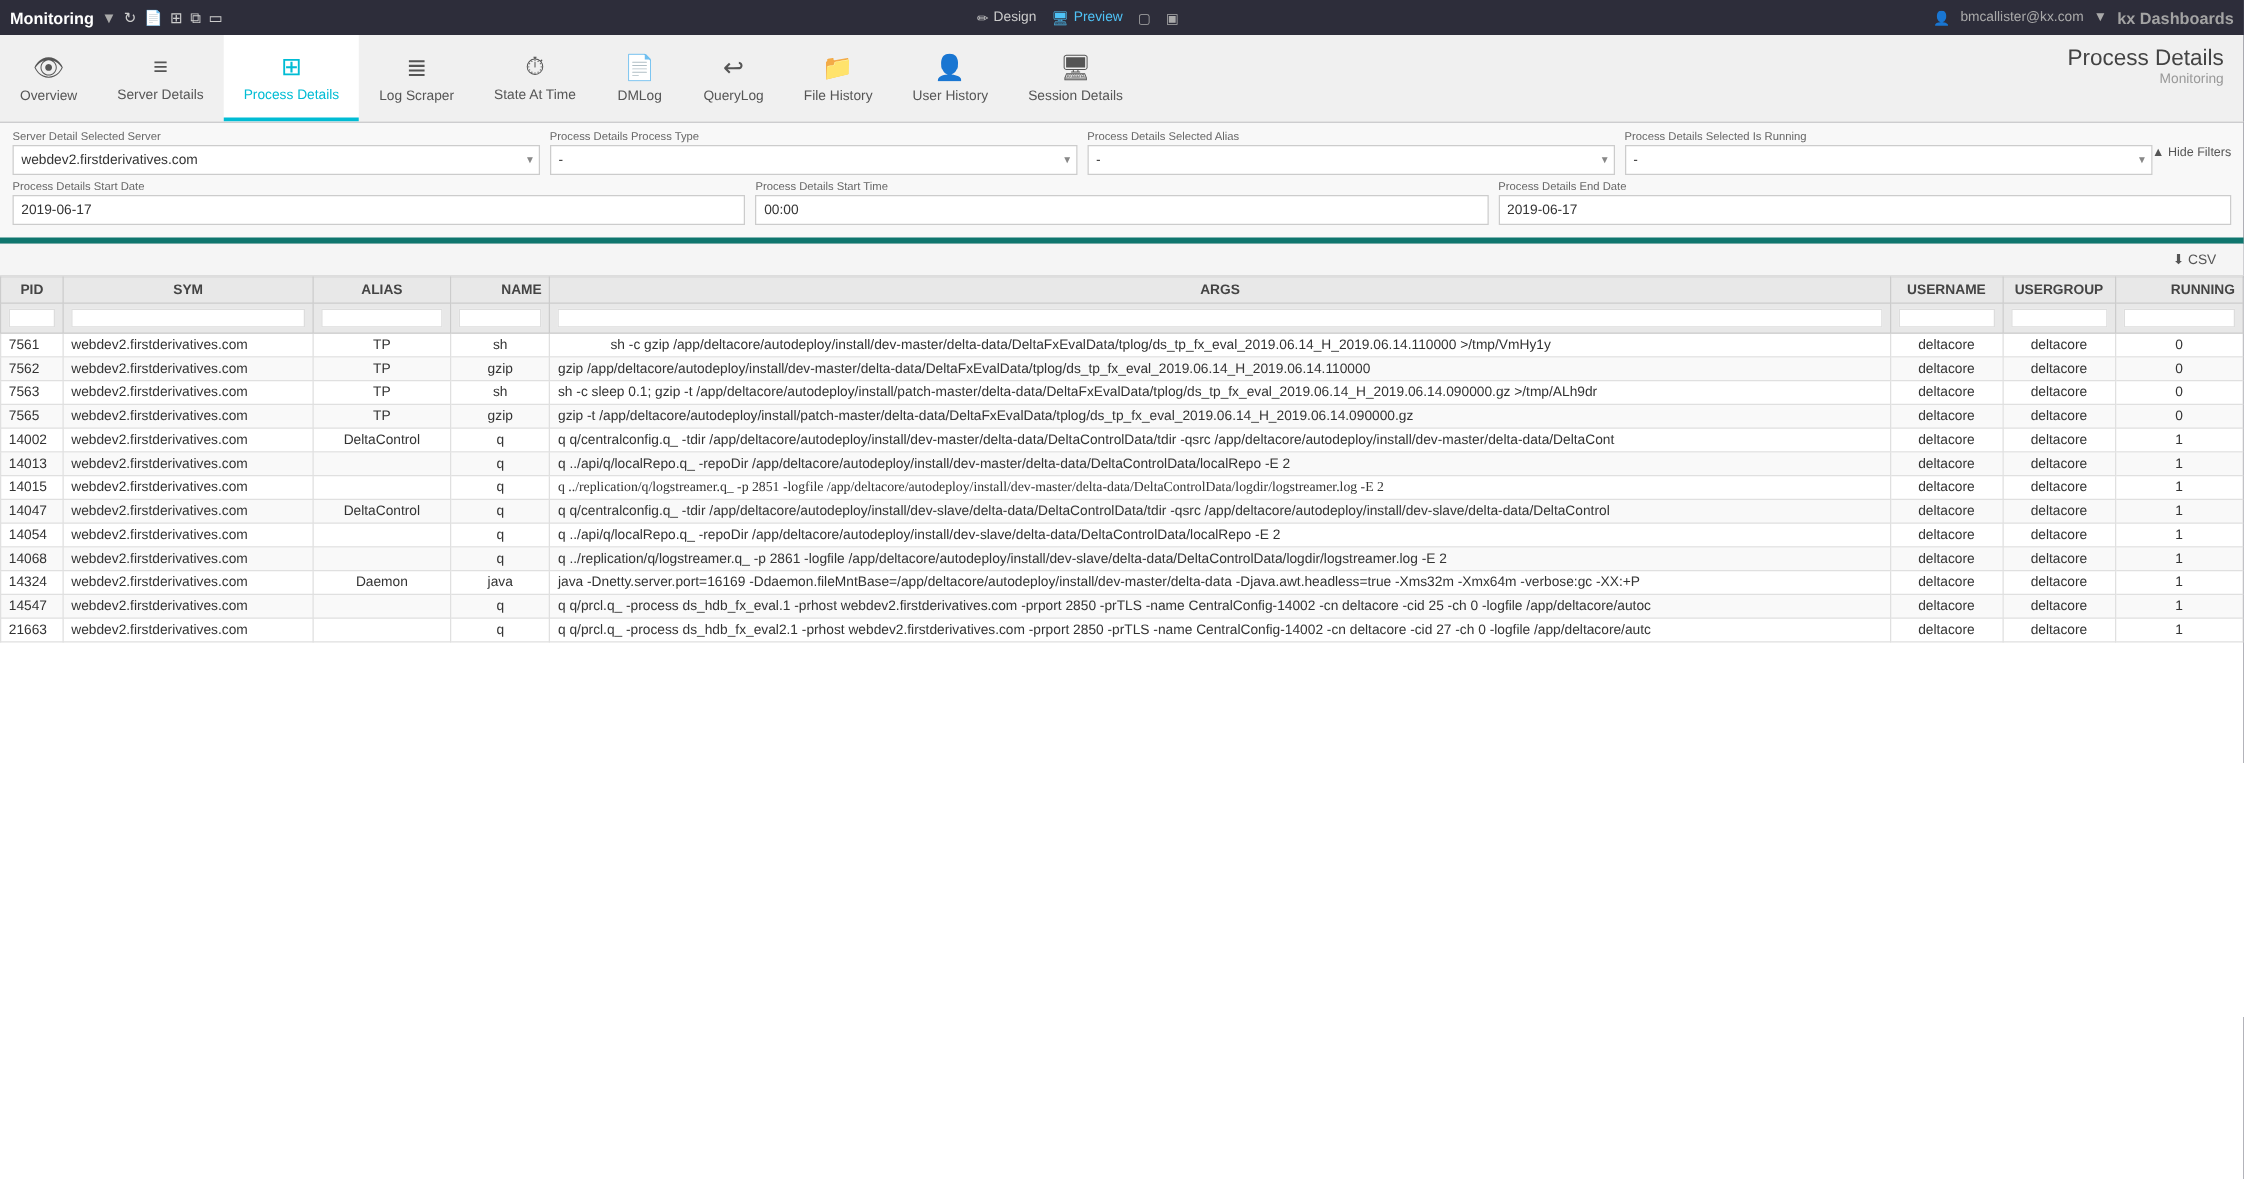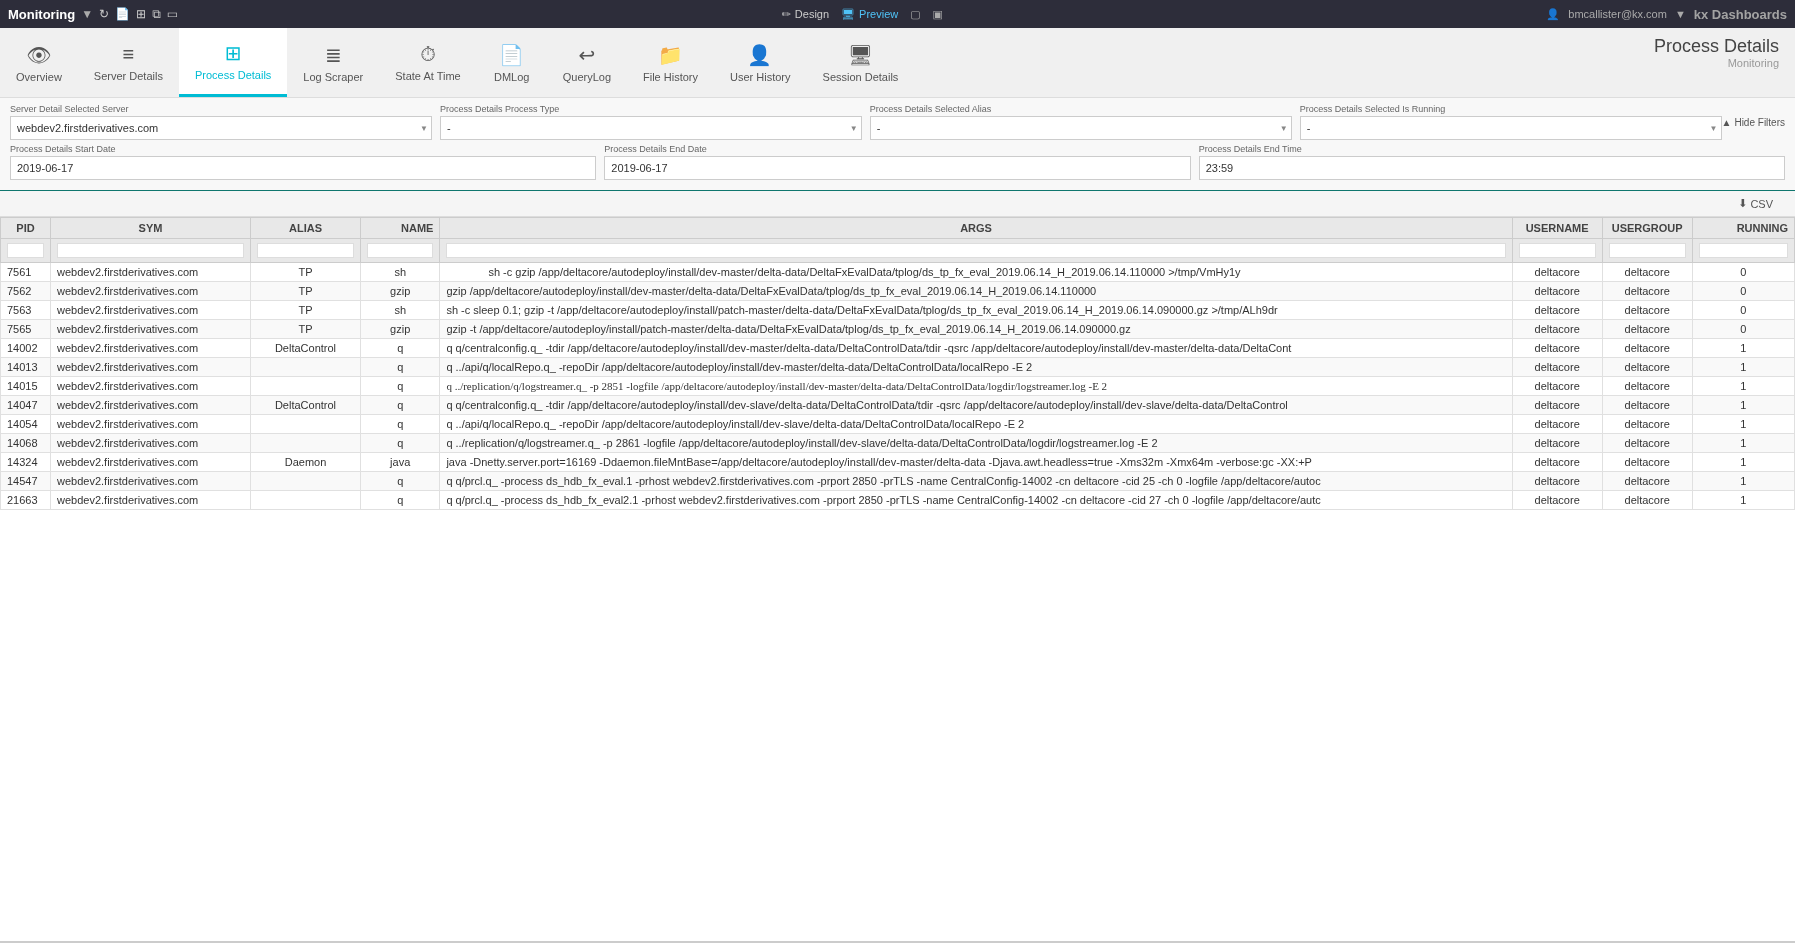--- a/index.html
+++ b/index.html
@@ -52,21 +52,21 @@
       top: 8px;
       text-align: right;
     }
     .nav-right-title .page-title { font-size: 18px; font-weight: 300; color: #444; }
     .nav-right-title .page-sub { font-size: 11px; color: #999; }
 
     
     .filter-area {
       background: #f8f8f8;
       padding: 6px 10px;
-      border-bottom: 1px solid #0f766e;
+      border-bottom: 5px solid #0f766e;
     }
     .filter-row { display: flex; gap: 8px; margin-bottom: 4px; align-items: flex-end; }
     .filter-group { display: flex; flex-direction: column; flex: 1; }
     .filter-label { font-size: 9px; color: #666; margin-bottom: 2px; }
     .filter-select, .filter-input {
       border: 1px solid #ccc;
       background: #fff;
       height: 24px;
       padding: 0 6px;
       font-size: 11px;
@@ -268,26 +268,26 @@
       <span>▲</span>
       <span>Hide Filters</span>
     </div>
   </div>
   <div class="filter-row">
     <div class="filter-group">
       <span class="filter-label">Process Details Start Date</span>
       <input class="filter-input" type="text" value="2019-06-17" style="">
     </div>
     <div class="filter-group">
+      <span class="filter-label">Process Details Start Time</span>
+      <input class="filter-input" type="text" value="00:00" style="">
+    </div>
+    <div class="filter-group">
       <span class="filter-label">Process Details End Date</span>
       <input class="filter-input" type="text" value="2019-06-17" style="">
-    </div>
-    <div class="filter-group">
-      <span class="filter-label">Process Details End Time</span>
-      <input class="filter-input" type="text" value="23:59" style="">
     </div>
   </div>
 </div>
 
 <div class="main-content">
   <div style="display:flex; justify-content:flex-end; padding:2px 8px; background:#f5f5f5; border-bottom:1px solid #ddd;">
     <span class="csv-btn">
       <span>⬇</span>
       <span>CSV</span>
     </span>

